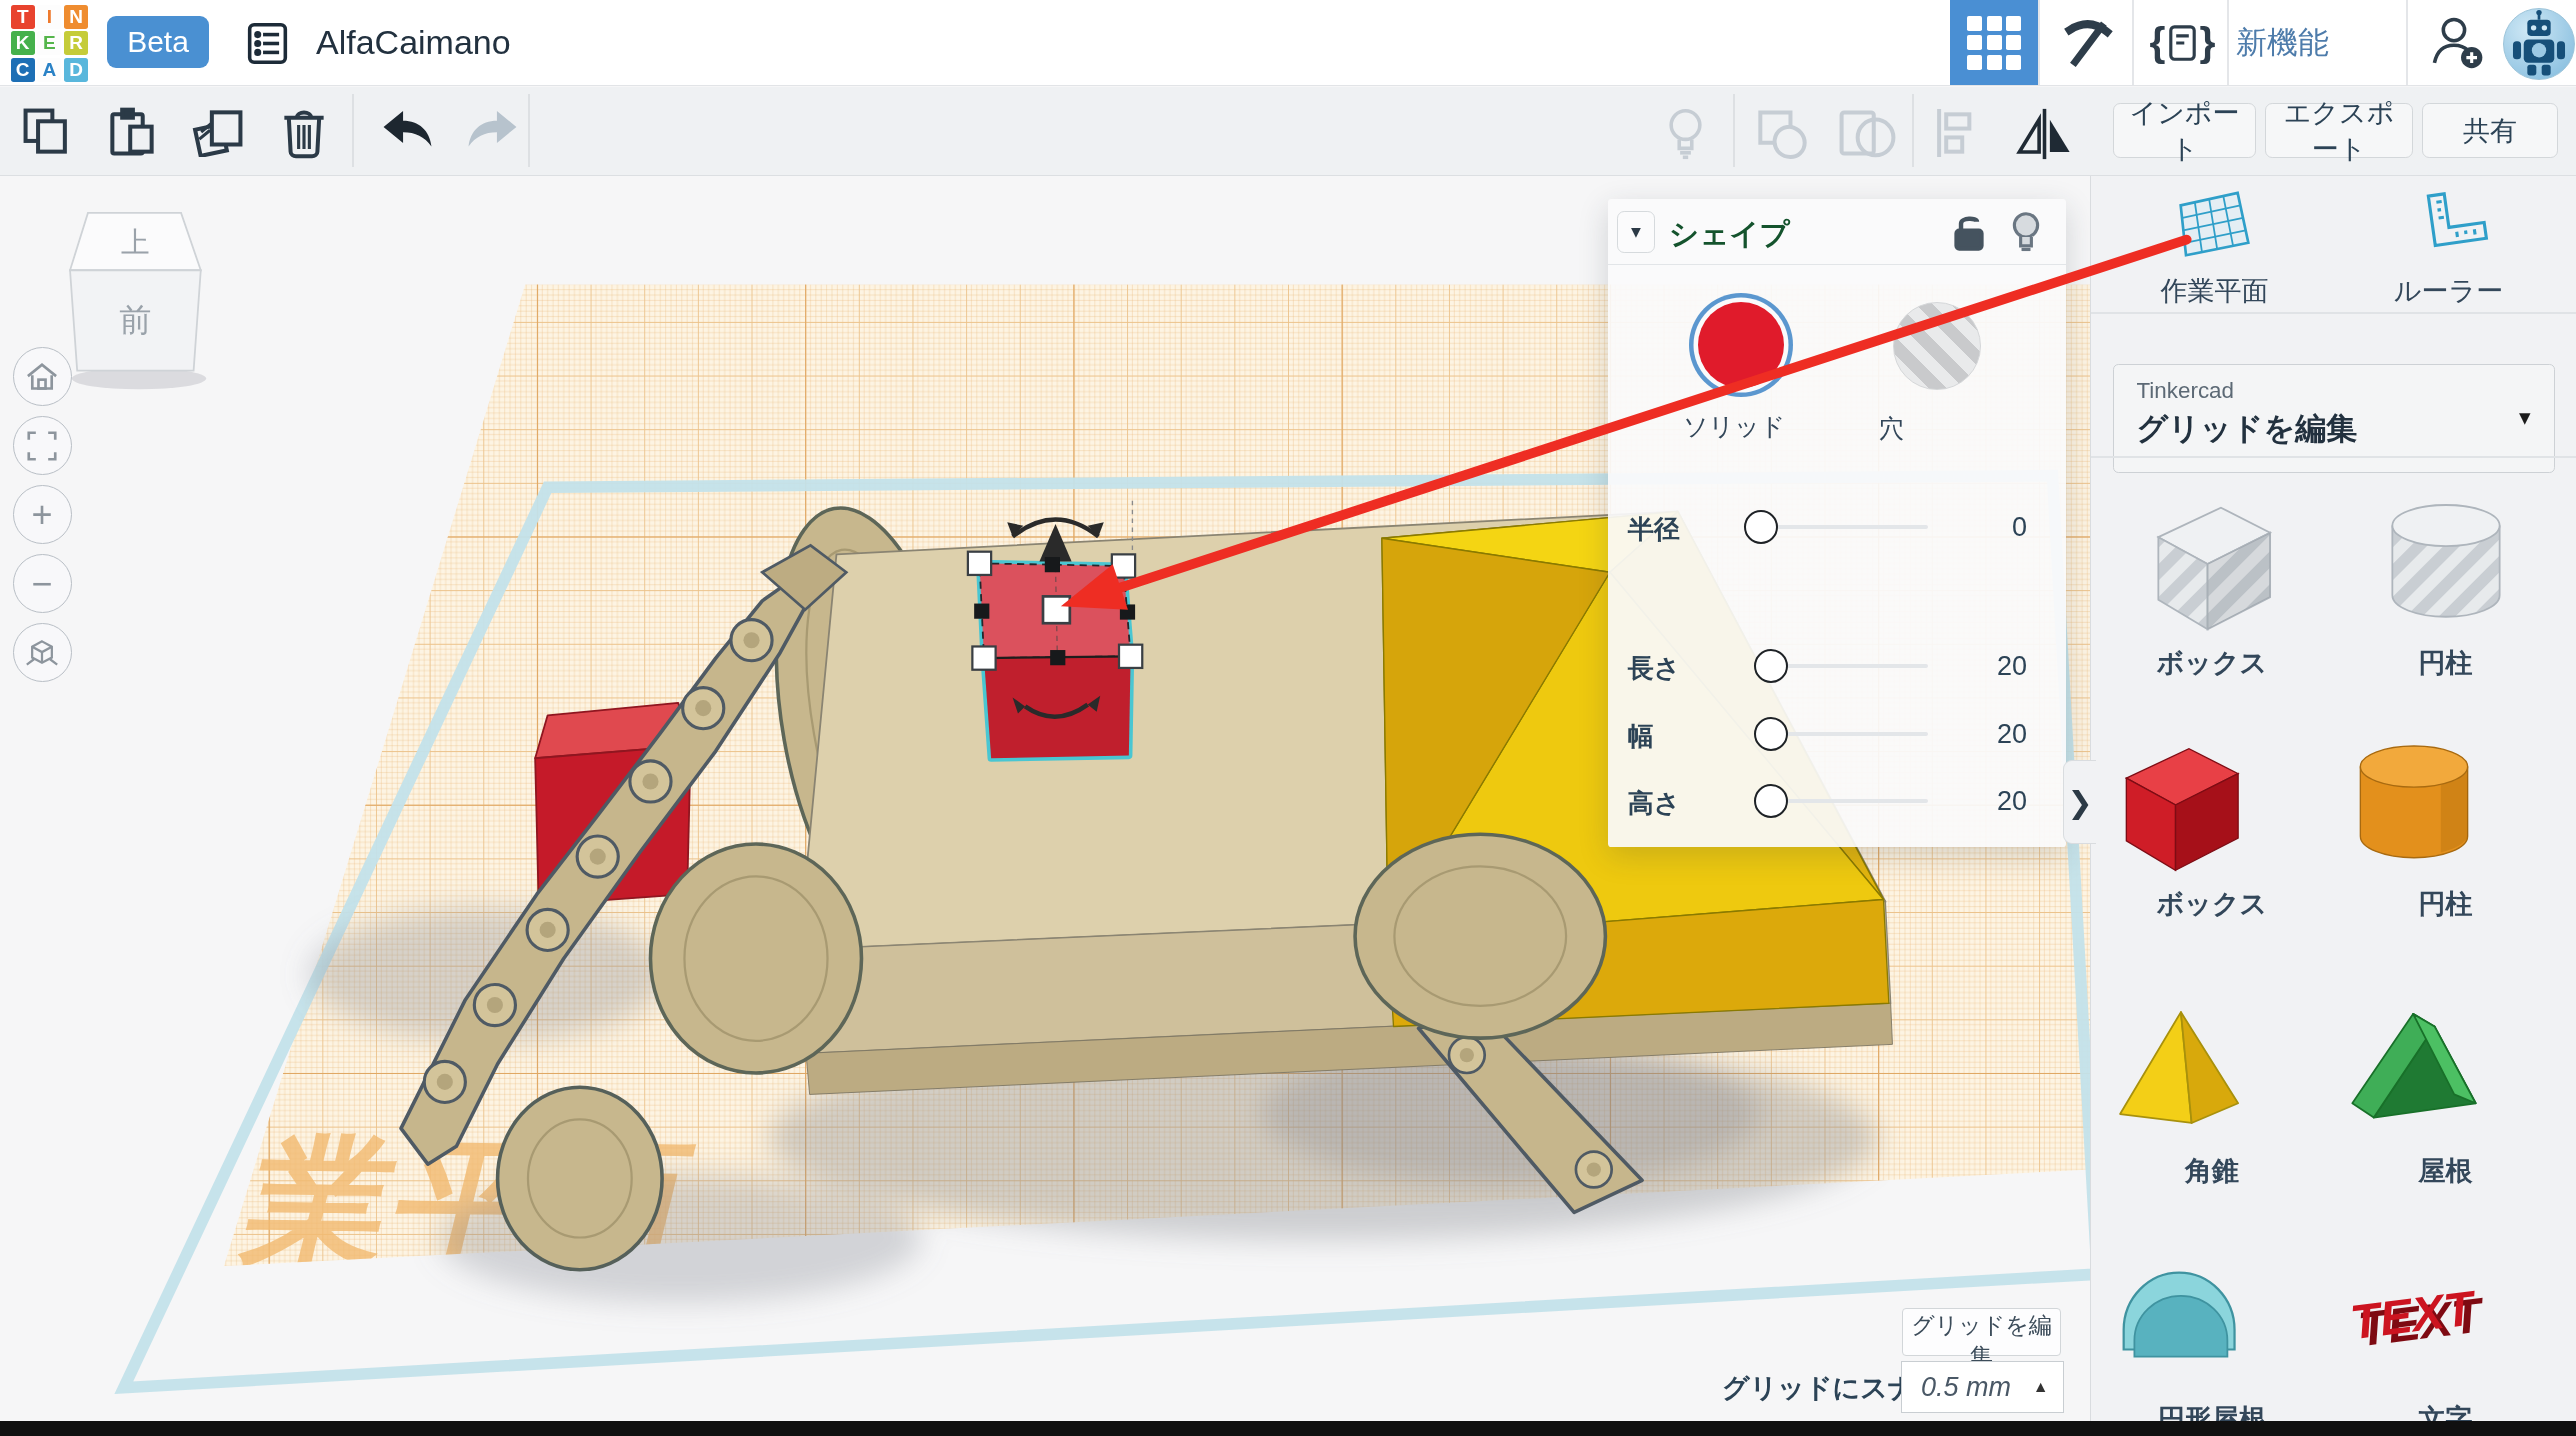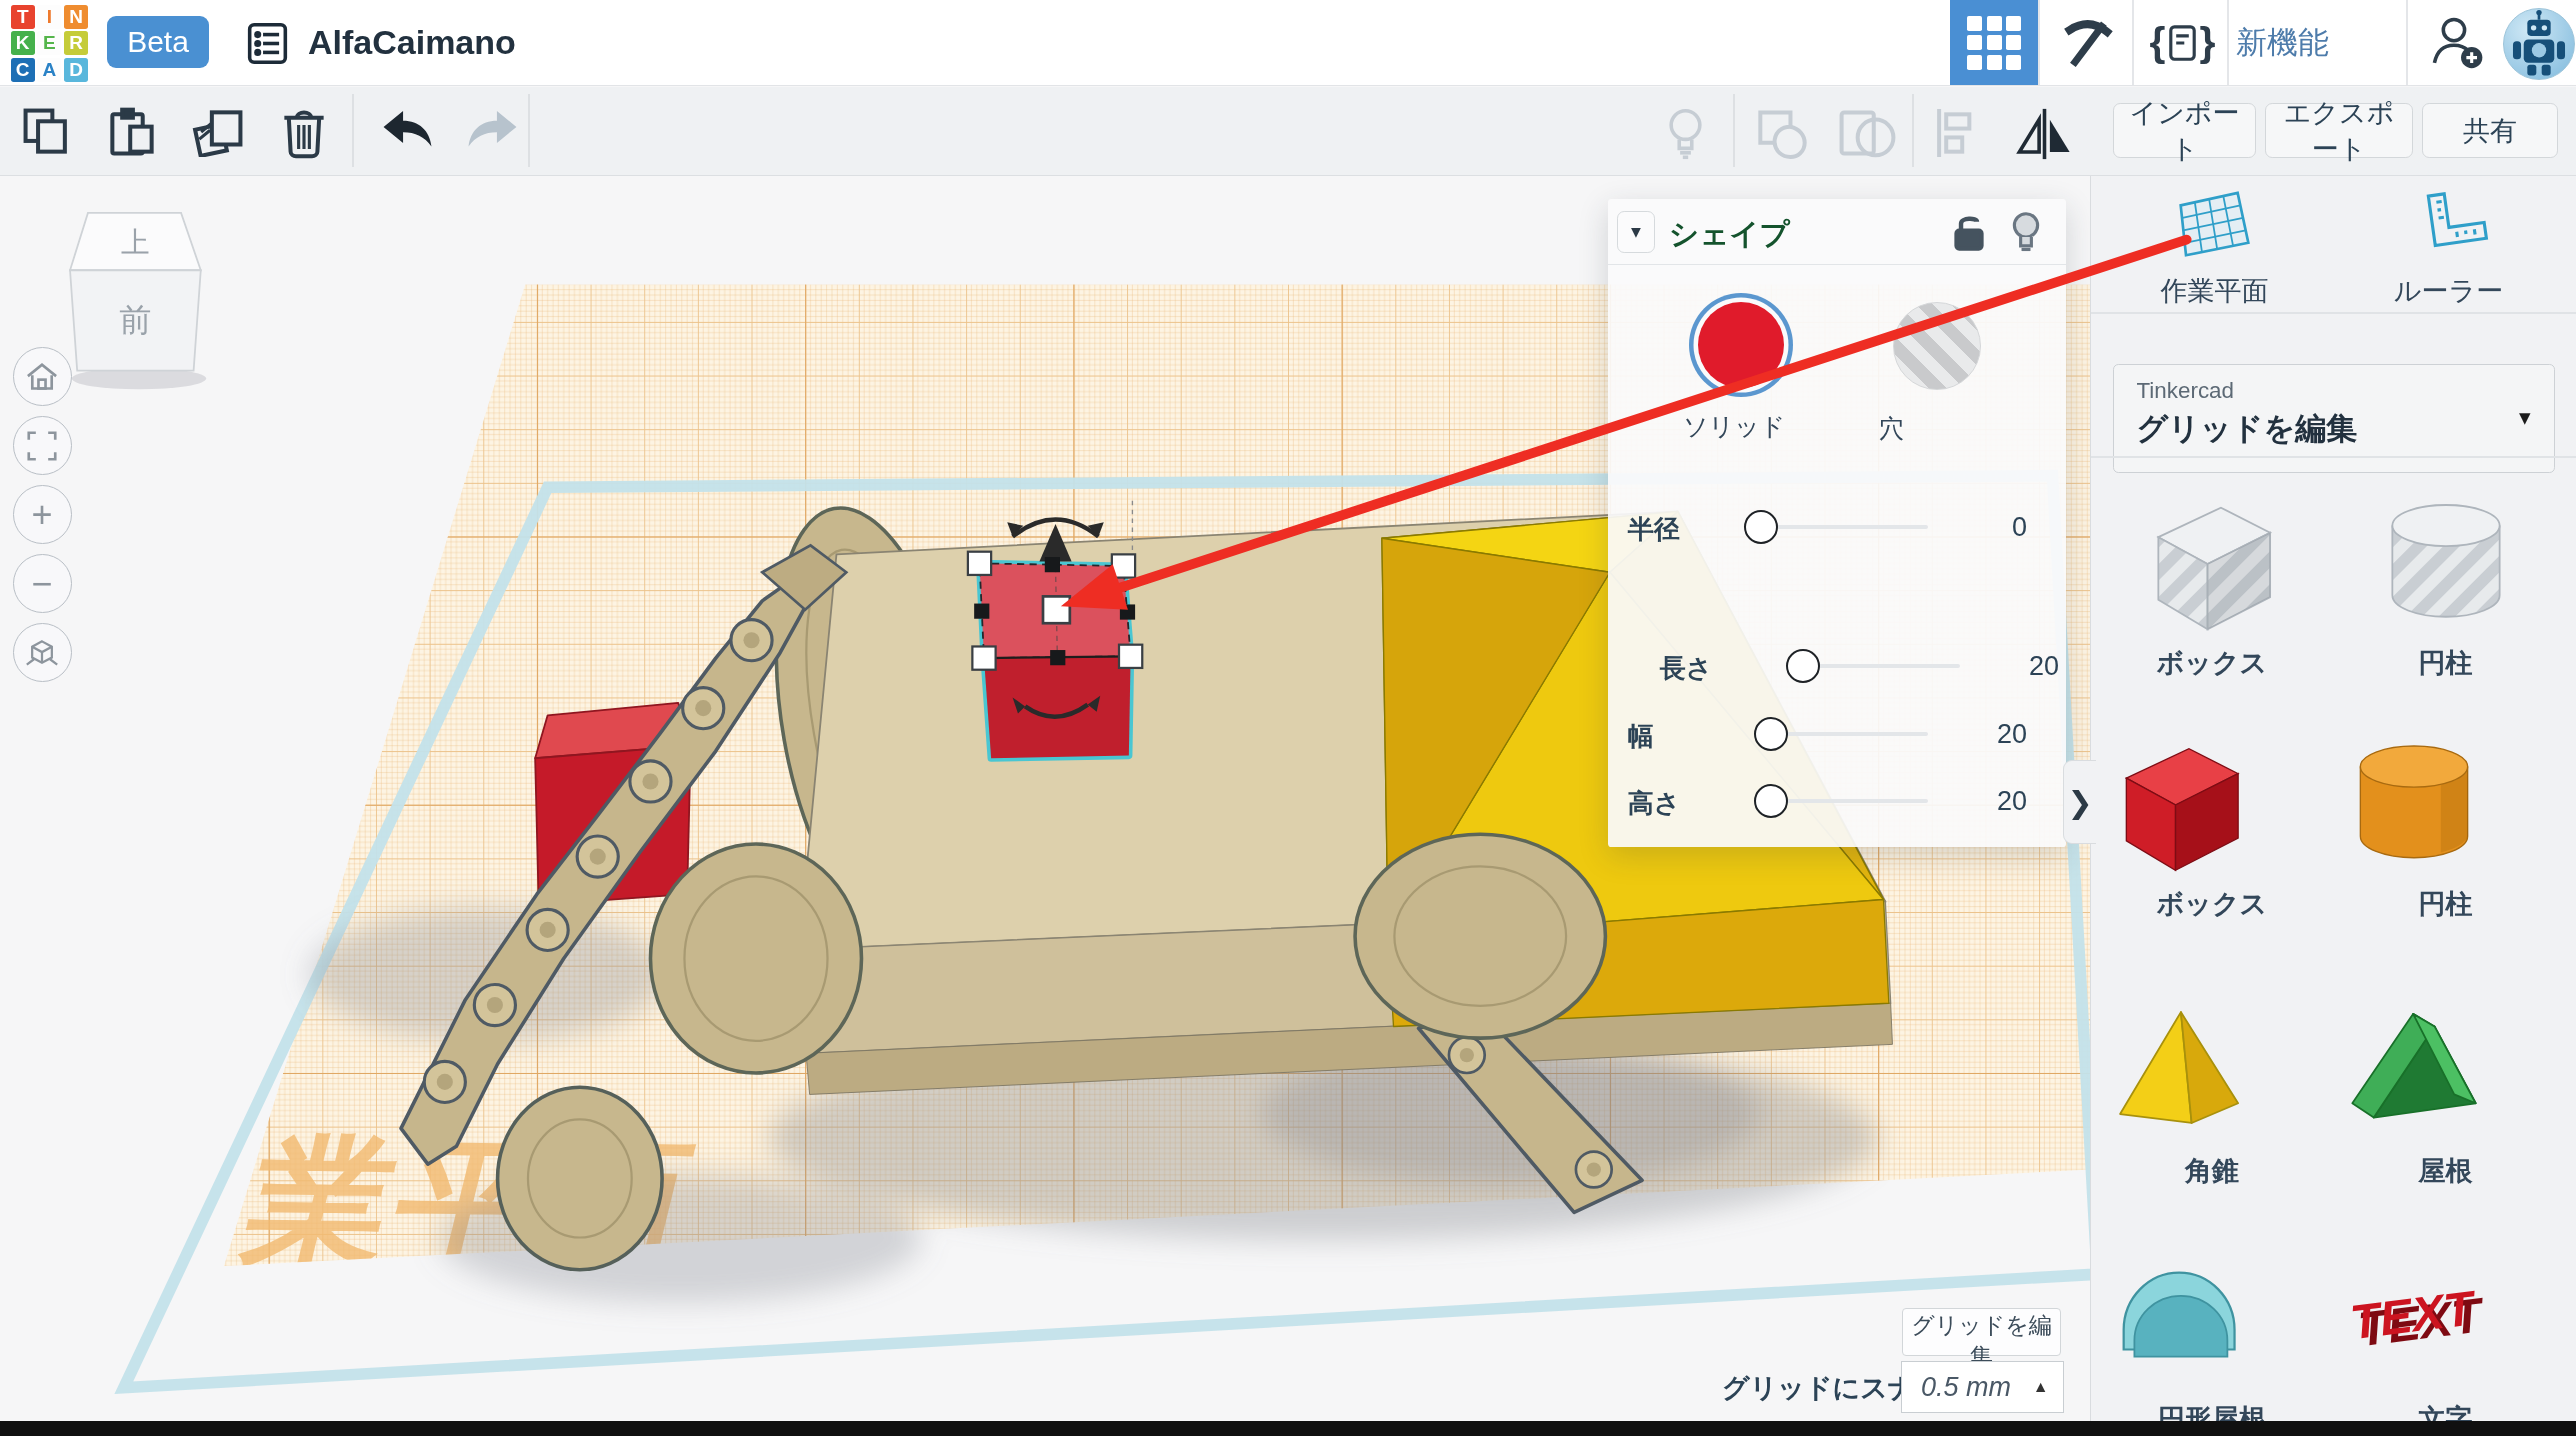--- a/index.html
+++ b/index.html
@@ -8,21 +8,21 @@
   .abs{position:absolute;}
   
   #topbar{position:absolute;left:0;top:0;width:2576px;height:85px;background:#ffffff;
           border-bottom:1.8px solid #e2e4e7;z-index:30;}
   #logo{position:absolute;left:10.7px;top:4.5px;width:81px;height:77px;display:grid;
         grid-template-columns:repeat(3,24px);grid-template-rows:repeat(3,24px);gap:2.7px;}
   .tile{display:flex;align-items:center;justify-content:center;font-weight:bold;font-size:19px;border-radius:2.7px;}
   #beta-btn{position:absolute;left:107px;top:16px;width:102px;height:52px;background:#4a90d2;color:#fff;
             border:none;border-radius:9px;font-size:30px;font-family:inherit;}
   #list-icon{position:absolute;left:247px;top:21.5px;}
-  #design-title{position:absolute;left:308px;top:23px;font-size:34px;font-weight:bold;color:#22313f;}
+  #design-title{position:absolute;left:316px;top:23px;font-size:34px;font-weight:normal;color:#22313f;}
   .tb-divider{position:absolute;top:0;width:1.8px;height:85px;background:#e4e6e9;}
   #grid-app-btn{position:absolute;left:1950px;top:0;width:88px;height:85px;background:#4a8fd3;border:none;
                 display:flex;align-items:center;justify-content:center;}
   #grid-app-btn .g9{display:grid;grid-template-columns:repeat(3,15px);grid-template-rows:repeat(3,15px);gap:4.5px;}
   #grid-app-btn .g9 span{background:#fff;border-radius:1.8px;}
   .topbtn{position:absolute;top:0;height:85px;display:flex;align-items:center;justify-content:center;background:transparent;border:none;}
   #newfeat{position:absolute;left:2236px;top:0;height:85px;display:flex;align-items:center;font-size:31px;color:#4e7cab;}
   #avatar{position:absolute;left:2503px;top:8px;width:70px;height:70px;border-radius:50%;
           background:radial-gradient(circle at 35% 30%,#cfe8f5,#7db8dc);overflow:hidden;border:0.9px solid #9cc4da;}
   
@@ -454,21 +454,21 @@
       <div class="swatch-label" style="margin-top:21.5px;">穴</div>
     </div>
 
     <div class="srow" style="top:304px;">
       <span class="slabel">半径</span>
       <span class="track">
           <span class="knob" style="left:3%"></span>
         </span>
       <span class="sval">0</span>
     </div>
-    <div class="srow" style="top:443px;margin-left:32px;">
+    <div class="srow" style="top:443px;">
       <span class="slabel">長さ</span>
       <span class="track">
           <span class="knob" style="left:9%"></span>
         </span>
       <span class="sval">20</span>
     </div>
     <div class="srow" style="top:511px;">
       <span class="slabel">幅</span>
       <span class="track">
           <span class="knob" style="left:9%"></span>

